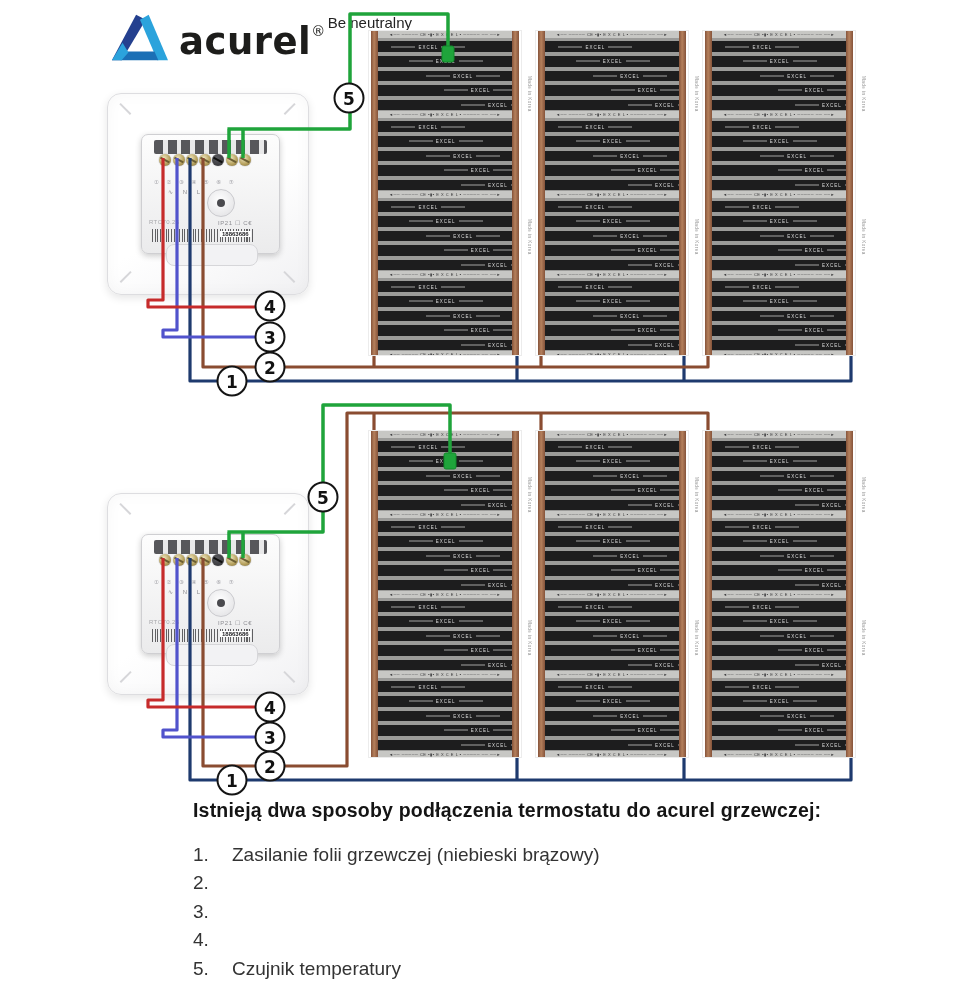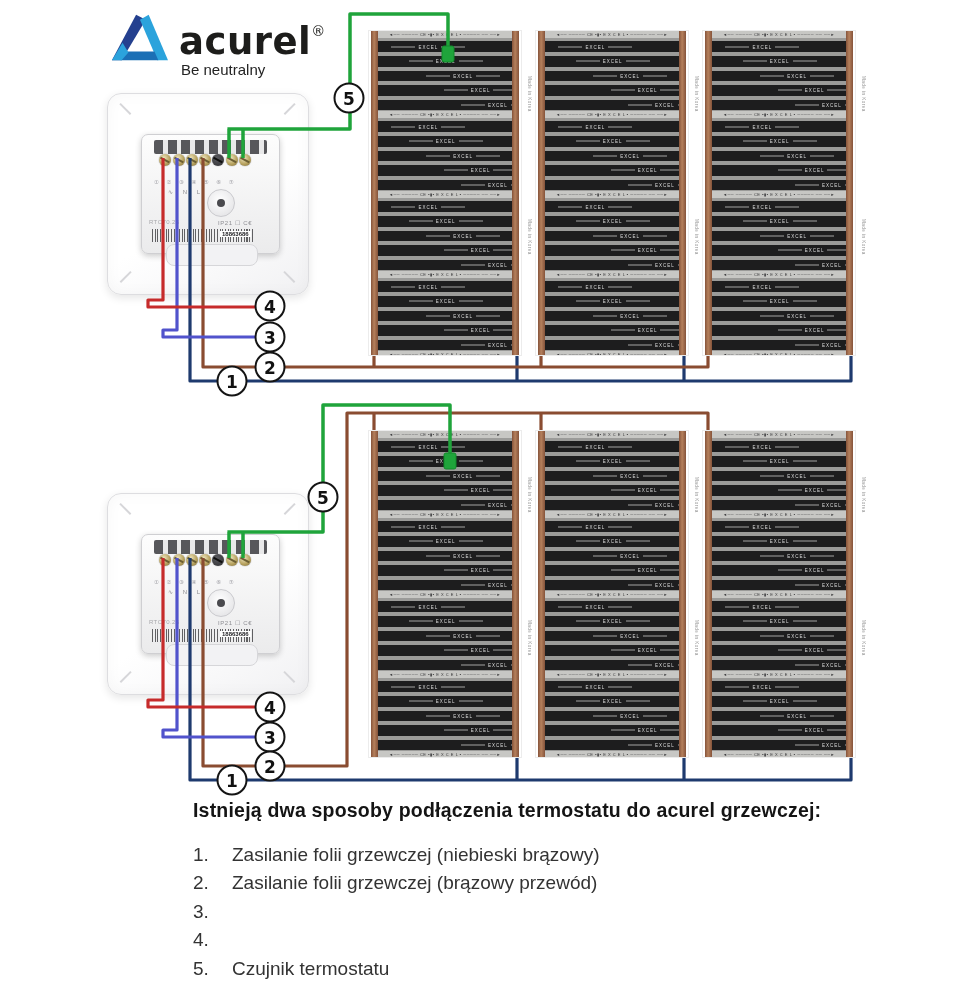--- a/index.html
+++ b/index.html
@@ -1,21 +1,21 @@
 <!DOCTYPE html>
 <html><head>
 <meta charset="utf-8">
 <style>
   html,body{margin:0;padding:0;background:#fff;}
   .page{position:relative;width:963px;height:1000px;background:#fff;overflow:hidden;
         font-family:"Liberation Sans",sans-serif;}
 
   
   .logo{position:absolute;left:110px;top:13px;display:flex;gap:11px;align-items:flex-start;}
-  .logo-text{display:flex;flex-direction:column;}
+  .logo-text{display:flex;flex-direction:row;}
   .brand{font-family:"DejaVu Sans",sans-serif;font-size:37px;font-weight:700;color:#1d1d1b;line-height:36px;letter-spacing:.5px;}
   .reg{font-size:14px;vertical-align:18px;font-weight:400;}
   .tagline{font-size:15px;color:#232323;margin-top:1px;margin-left:2px;}
 
   
   .panel{position:absolute;width:154px;background:#fff;border:1px solid #ececec;box-sizing:border-box;z-index:1;}
   .bus{position:absolute;top:0;bottom:0;width:7px;background:linear-gradient(90deg,#85533a,#b5805c 45%,#85533a);}
   .bus.l{left:2px;} .bus.r{right:2px;}
   .field{position:absolute;left:9px;right:9px;top:0;bottom:0;background:#9b9b99;overflow:hidden;}
   .stripe{position:absolute;left:0;right:0;height:10.6px;background:#1d1d1e;}
@@ -666,27 +666,26 @@
 
   <div class="description">
     <h2 class="desc-title">Istnieją dwa sposoby podłączenia termostatu do acurel grzewczej:</h2>
     <div class="desc-list" id="desc-list">
         <div class="item">
           <span class="num">1.</span>
           <span class="txt">Zasilanie folii grzewczej (niebieski brązowy)</span>
         </div>
         <div class="item">
           <span class="num">2.</span>
-          <span class="txt">Zasilanie folii grzewczej (brązowy przewód)</span>
         </div>
         <div class="item">
           <span class="num">3.</span>
         </div>
         <div class="item">
           <span class="num">4.</span>
         </div>
         <div class="item">
           <span class="num">5.</span>
-          <span class="txt">Czujnik termostatu</span>
+          <span class="txt">Czujnik temperatury</span>
         </div>
       </div>
   </div>
 </div>
 
 </body></html>

